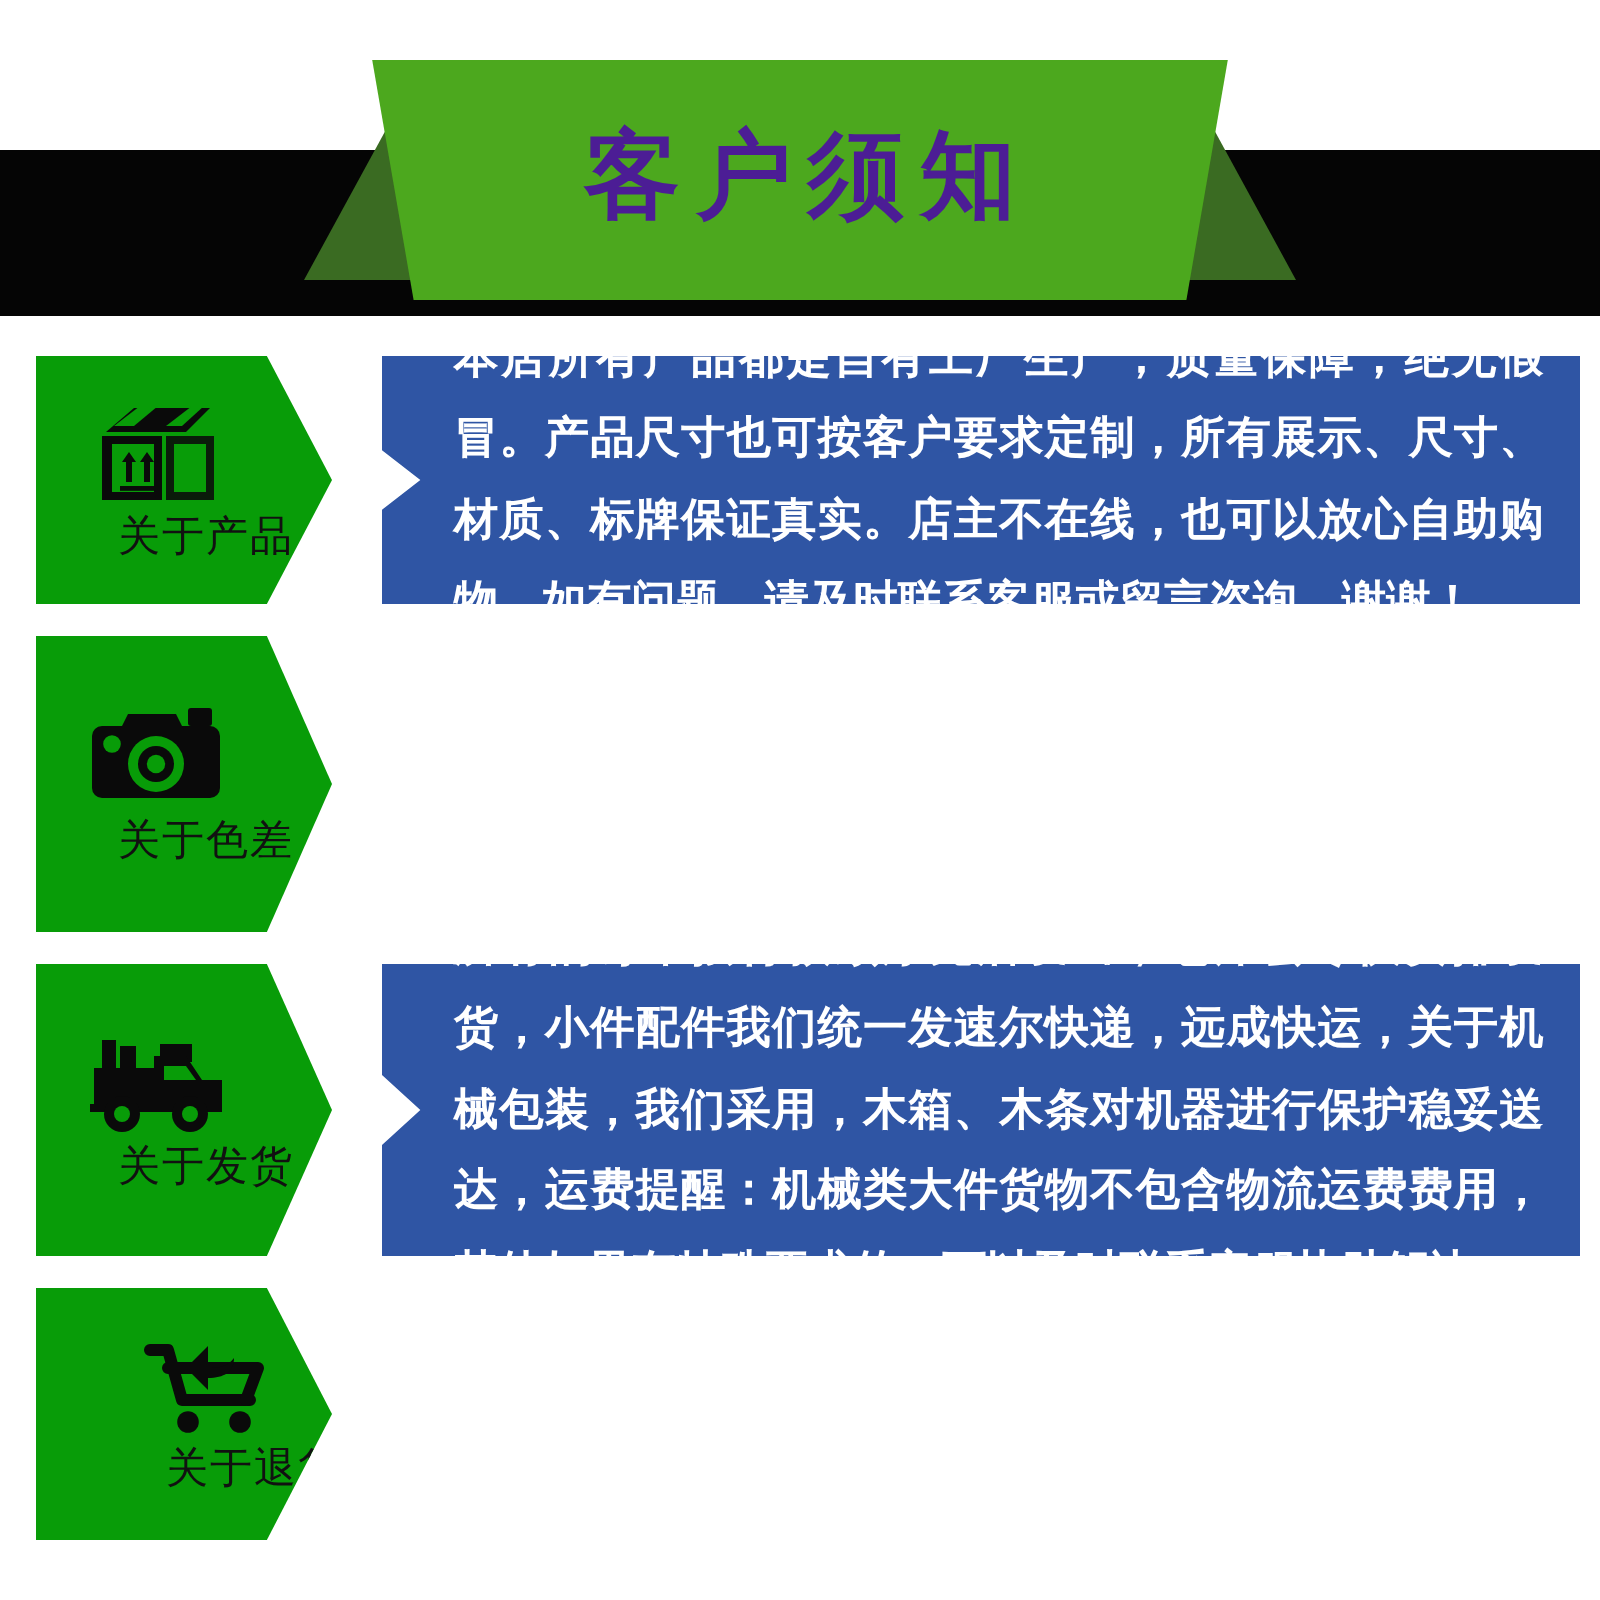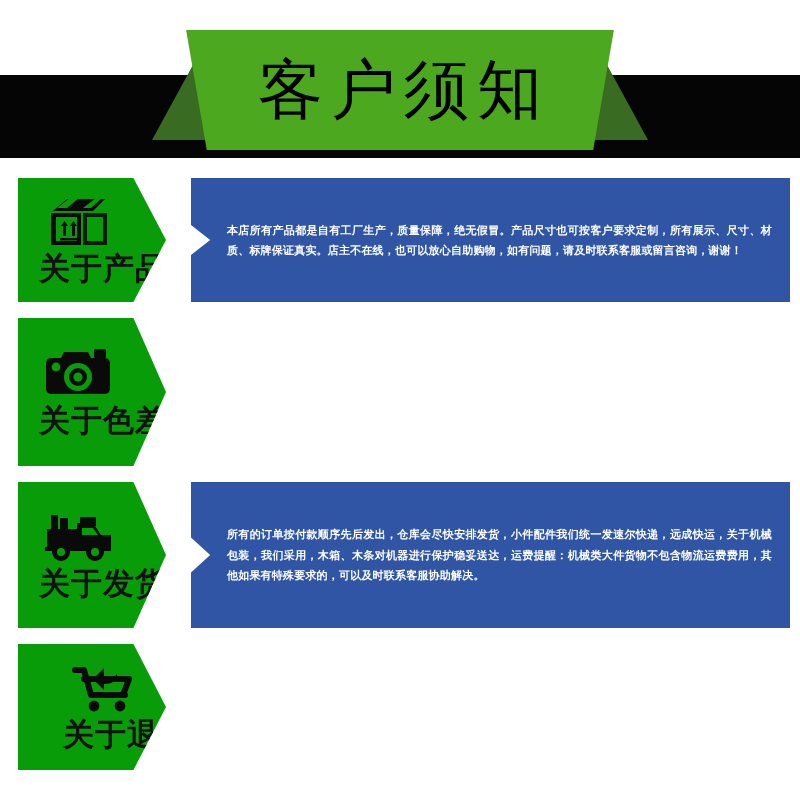--- a/index.html
+++ b/index.html
@@ -52,23 +52,23 @@
     top: 30px;
     width: 460px;
     height: 120px;
     background: #4ca81e;
     clip-path: polygon(3.5% 0%, 96.5% 0%, 92% 100%, 8% 100%);
     display: flex;
     align-items: center;
     justify-content: center;
   }
   .banner-title {
-    color: #000000;
-    font-size: 65px;
-    font-weight: normal;
+    color: #4c1d95;
+    font-size: 48px;
+    font-weight: bold;
     letter-spacing: 8px;
     line-height: 1;
     text-indent: 8px;
     padding-bottom: 2px;
     white-space: nowrap;
   }
 
   
   .sections {
     position: relative;
@@ -96,22 +96,22 @@
     box-sizing: border-box;
     padding-right: 26px;
   }
   .badge-icon {
     display: block;
     line-height: 0;
     margin-bottom: 2px;
   }
   .badge-label {
     color: #111111;
-    font-size: 31px;
-    font-weight: bold;
+    font-size: 21px;
+    font-weight: normal;
     letter-spacing: 1px;
     white-space: nowrap;
     line-height: 1.1;
     margin-left: 48px;
   }
 
   
   .panel {
     position: relative;
     flex: 1 1 auto;
@@ -119,21 +119,21 @@
     margin-left: 25px;
     margin-right: 10px;
     clip-path: polygon(0% 0%, 100% 0%, 100% 100%, 0% 100%, 0% 62%, 3.2% 50%, 0% 38%);
     display: flex;
     align-items: center;
     box-sizing: border-box;
     padding: 10px 18px 10px 36px;
   }
   .panel-text {
     color: #ffffff;
-    font-size: 11px;
+    font-size: 22px;
     font-weight: bold;
     line-height: 1.85;
     text-align: justify;
     letter-spacing: 0.2px;
   }
 
   
   .row-1 { height: 124px; margin-top: 18px; }
   .row-2 { height: 148px; margin-top: 16px; }
   .row-3 { height: 146px; margin-top: 16px; }

